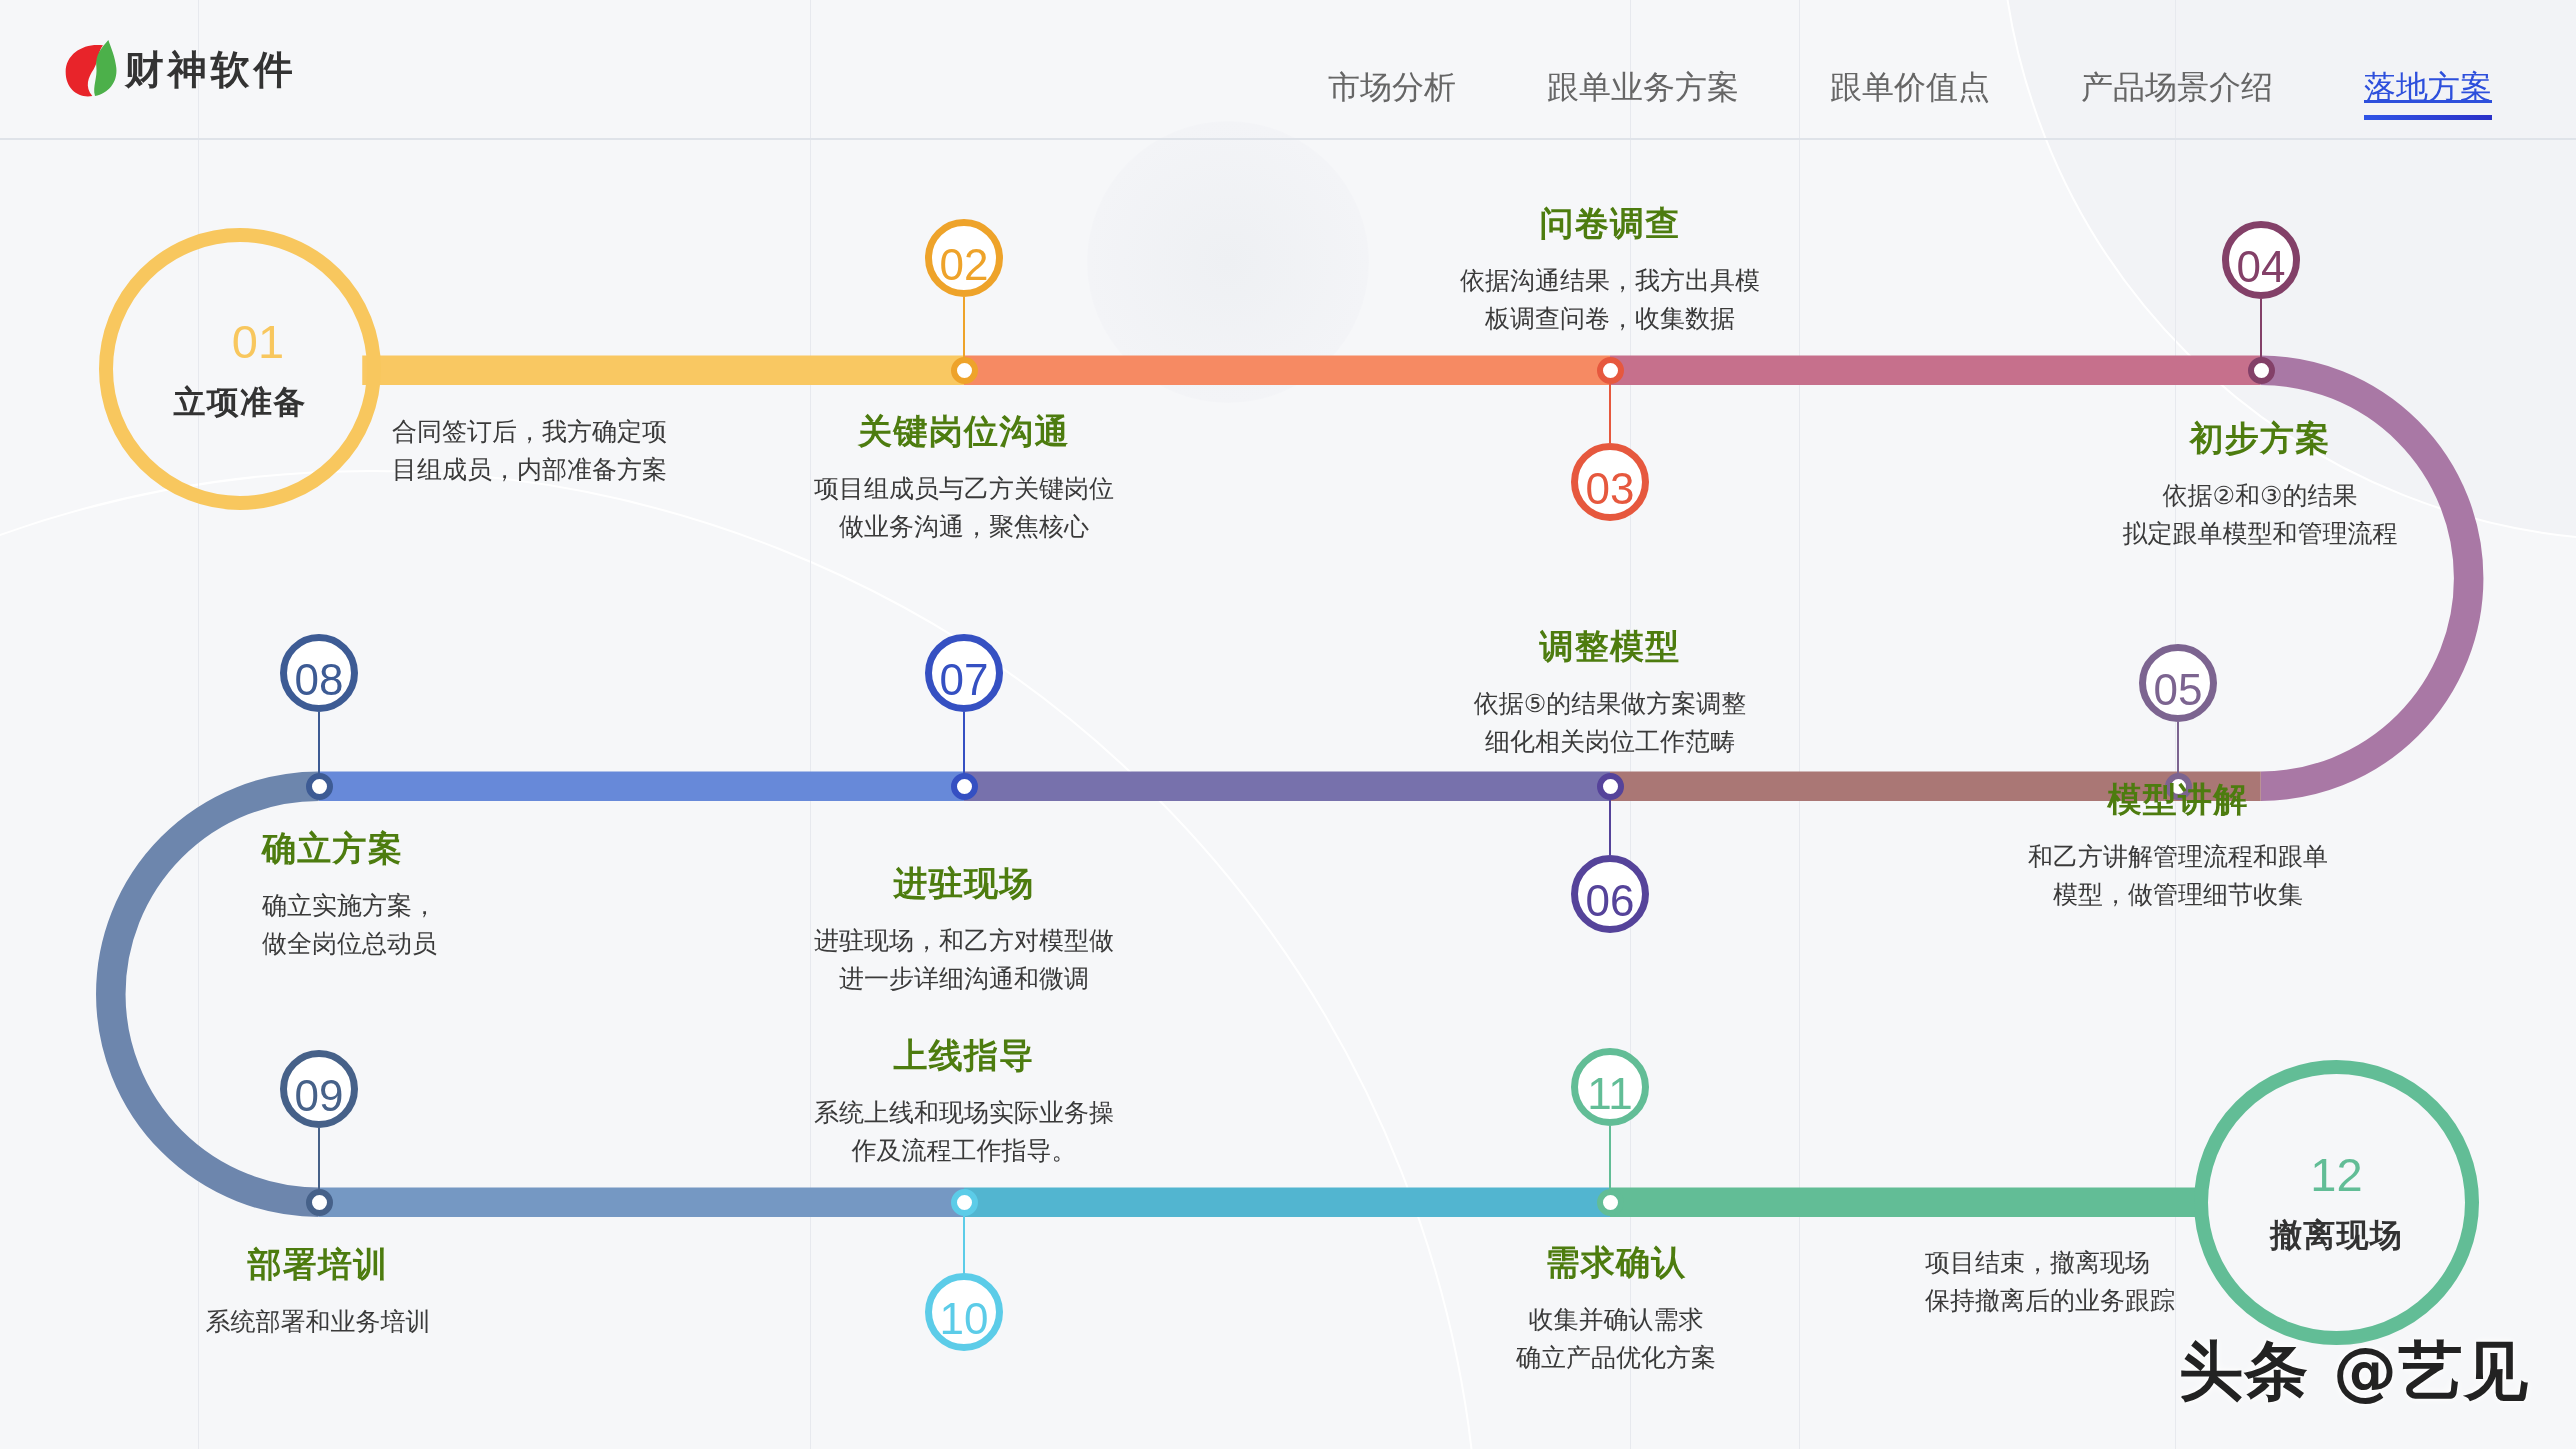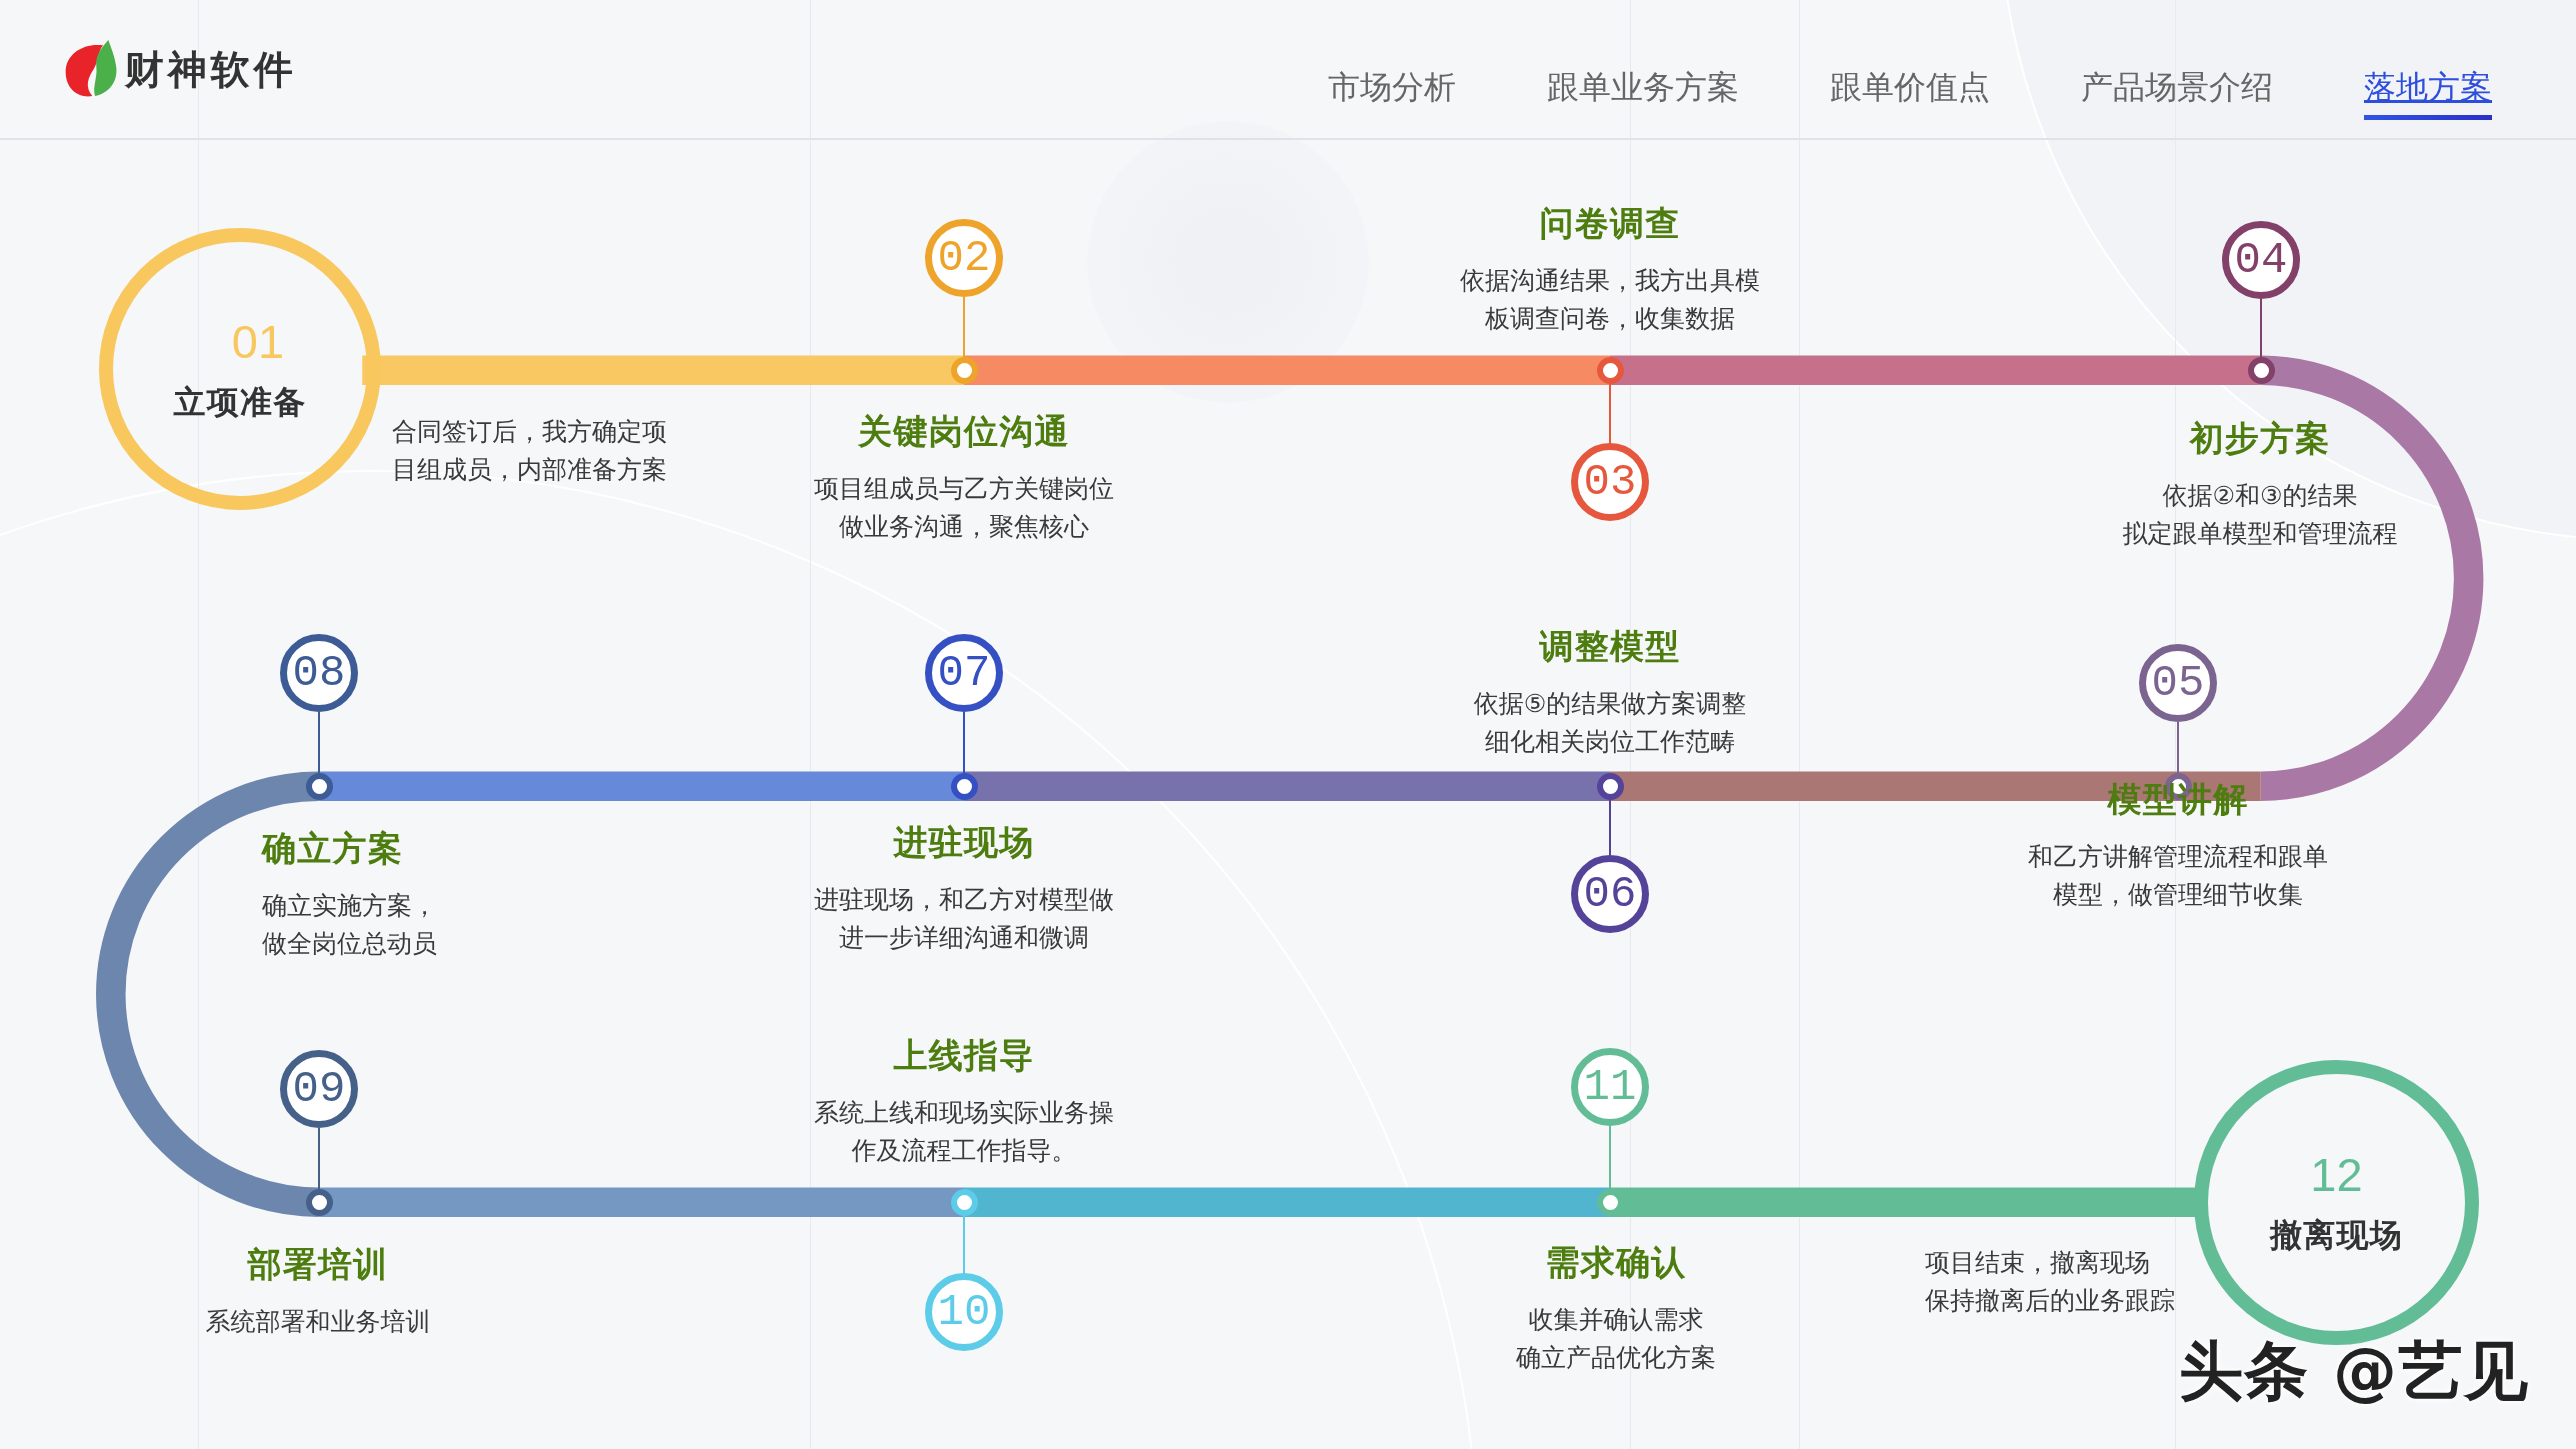--- a/index.html
+++ b/index.html
@@ -8,21 +8,21 @@
   .vline{position:absolute;top:0;width:1.3px;height:1449px;background:#e7e9ee;}
   .header{position:absolute;left:0;top:0;width:2576px;height:138px;border-bottom:2.7px solid #dfe3e9;}
   .logo{position:absolute;left:64px;top:40px;height:60px;display:flex;align-items:center;}
   .logo-mark{width:54px;height:60px;position:relative;}
   .logo-text{font-size:39px;font-weight:bold;color:#333;letter-spacing:4px;margin-left:6.7px;}
   .nav{position:absolute;top:64px;right:84px;display:flex;gap:0;}
   .nav-item{font-size:32px;color:#666;margin-left:91px;position:relative;height:47px;line-height:47px;cursor:pointer;}
   .nav-item.active{color:#2d4fdc;text-decoration:underline;}
   .nav-item.active::after{content:"";position:absolute;left:0;right:0;bottom:-9.4px;height:5.4px;background:linear-gradient(90deg,#2f54e6,#2a30c8);}
   svg.track{position:absolute;left:0;top:0;}
-  .node{position:absolute;width:78px;height:78px;margin-left:-39px;border-radius:50%;background:#fff;box-sizing:border-box;border:7.4px solid;display:flex;align-items:center;justify-content:center;font-size:44px;font-family:Liberation Mono, monospace;}
+  .node{position:absolute;width:78px;height:78px;margin-left:-39px;border-radius:50%;background:#fff;box-sizing:border-box;border:7.4px solid;display:flex;align-items:flex-end;justify-content:center;font-size:44px;font-family:Liberation Sans, sans-serif;}
   .stem{position:absolute;width:2px;margin-left:-1px;}
   .dot{position:absolute;width:27px;height:27px;margin-left:-13.4px;margin-top:-13.4px;border-radius:50%;background:#fff;box-sizing:border-box;border:6.7px solid;}
   .big-circle{position:absolute;border-radius:50%;box-sizing:border-box;background:transparent;display:flex;flex-direction:column;align-items:center;justify-content:center;}
   .big-num{font-size:47px;font-family:"Liberation Sans",sans-serif;}
   .big-title{font-size:32px;font-weight:bold;color:#333;margin-top:12px;letter-spacing:1.3px;}
   .card{position:absolute;text-align:center;}
   .card .title{font-size:34px;font-weight:bold;color:#4d7c0f;letter-spacing:1.3px;}
   .card .desc{font-size:25px;color:#3a3a3a;line-height:38px;margin-top:14.8px;}
   .card.left{text-align:left;}
   .watermark{position:absolute;right:47px;bottom:34px;font-size:64px;color:#222;font-weight:bold;text-shadow:0 0 4px #fff,0 0 8px #fff;letter-spacing:1.3px;}
@@ -158,21 +158,21 @@
 <div class="stem" style="left:1610px;top:800px;height:55px;background:#55439a;"></div>
 <div class="node" style="left:1610px;top:855px;border-color:#55439a;color:#55439a;">
     <span>06</span>
   </div>
 
 <div class="node" style="left:964px;top:634px;border-color:#3550c2;color:#3550c2;">
     <span>07</span>
   </div>
 <div class="stem" style="left:964px;top:712px;height:74px;background:#3550c2;"></div>
 <div class="dot" style="left:964px;top:786px;border-color:#3550c2;"></div>
-<div class="card" style="left:763px;top:820px;width:402px;">
+<div class="card" style="left:763px;top:861px;width:402px;">
   <div class="title">进驻现场</div>
   <div class="desc">
     <div>进驻现场，和乙方对模型做</div>
     <div>进一步详细沟通和微调</div>
   </div>
 </div>
 
 <div class="node" style="left:319px;top:634px;border-color:#3d5b94;color:#3d5b94;">
     <span>08</span>
   </div>

